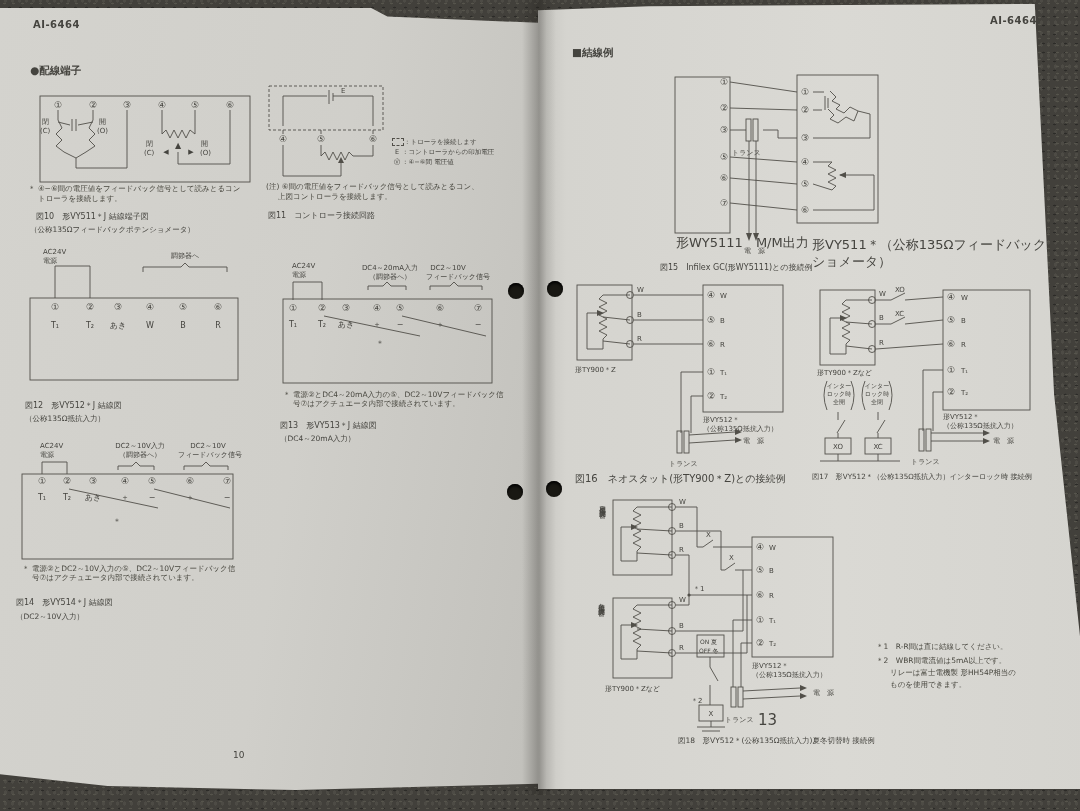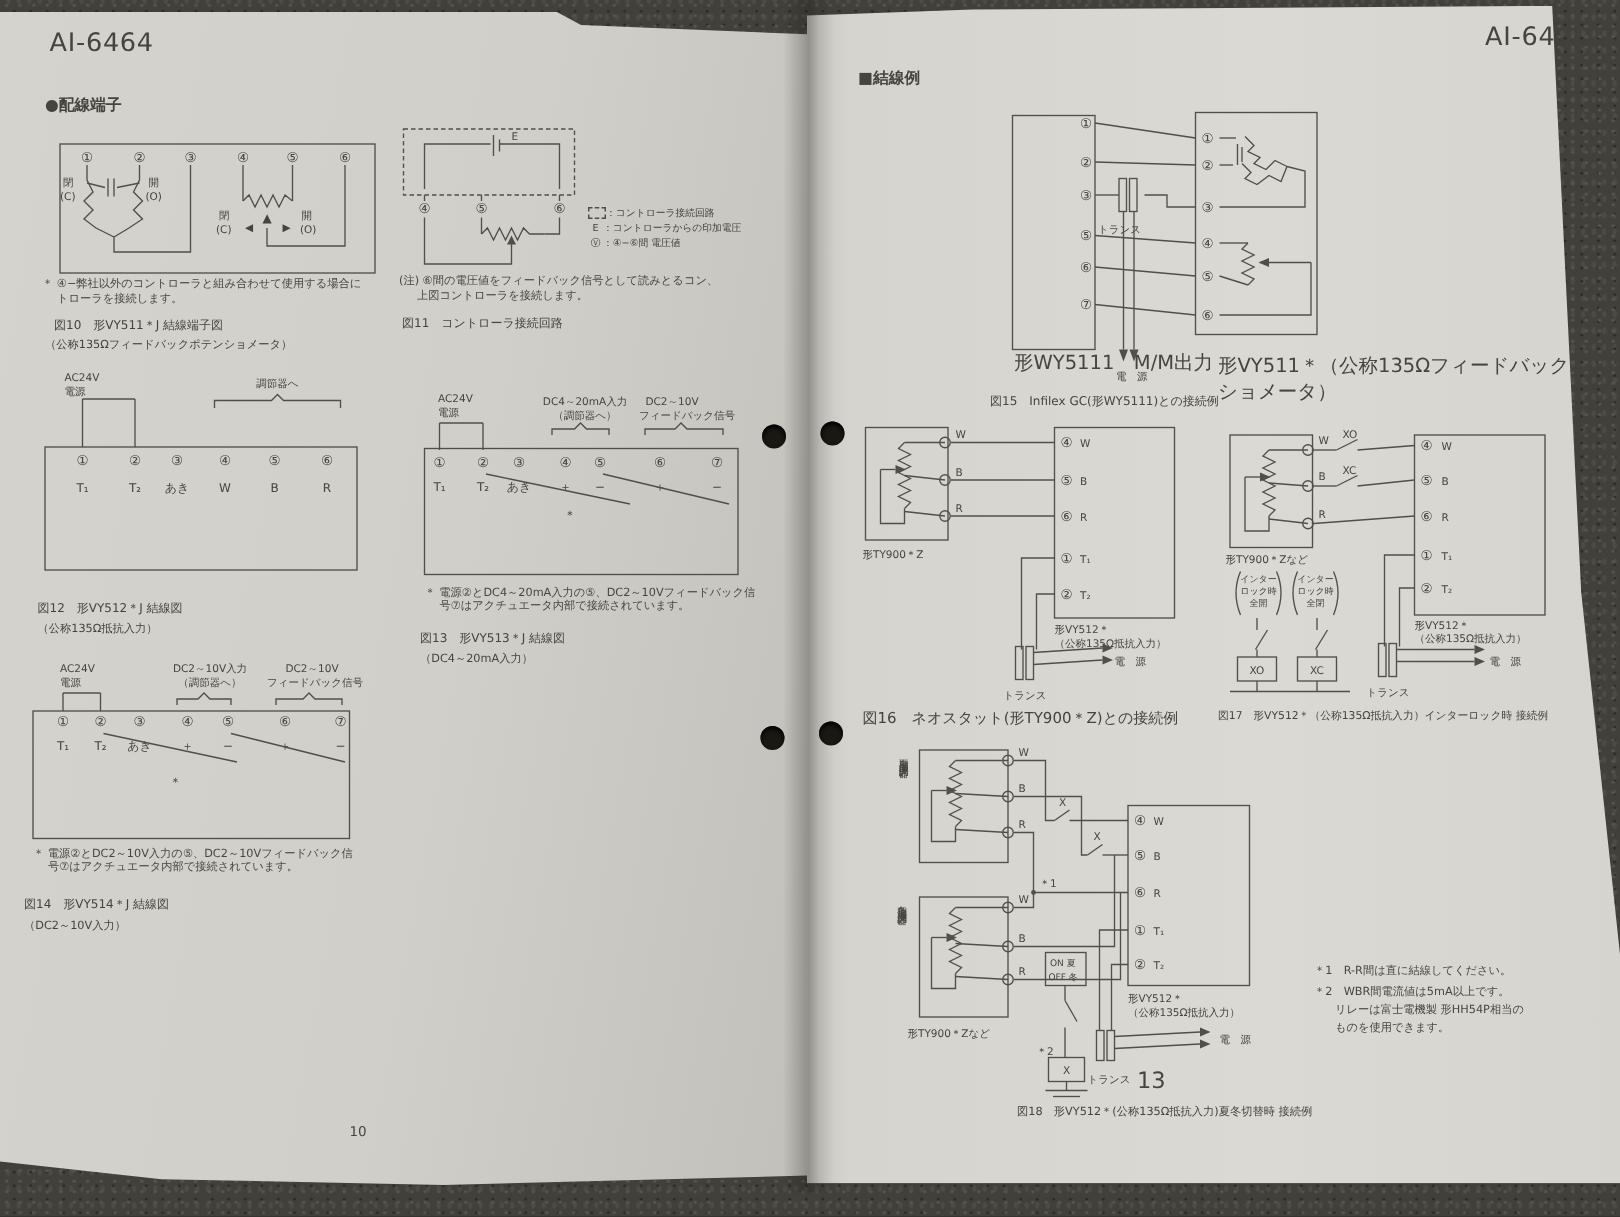--- a/index.html
+++ b/index.html
@@ -16,21 +16,21 @@
   .page.left{left:0;top:8px;width:538px;height:782px;
     background:linear-gradient(100deg,#d4d3ce 0%,#d0cfca 55%,#c2c1bc 97%);
     clip-path:polygon(0 0,69% 0,72% 1.1%,100% 1.9%,100% 99.2%,55% 100%,20% 99.5%,0 98%);}
   .page.right{left:538px;top:0;width:552px;height:789px;
     background:linear-gradient(to right,#c5c4bf 0,#d5d4cf 28px,#dad9d4 55%,#d5d4cf 100%);
     clip-path:polygon(0 1.3%,20% 0.8%,90% 0.5%,93.5% 50%,101% 99%,100% 100%,0 100%);}
   .spine{position:absolute;left:522px;top:0;width:34px;height:795px;pointer-events:none;
     background:linear-gradient(to right,rgba(30,28,24,0) 0,rgba(30,28,24,.30) 50%,rgba(30,28,24,.10) 72%,rgba(30,28,24,0) 100%);}
   .hole{position:absolute;width:16px;height:16px;border-radius:50%;background:#191813;box-shadow:inset 0 2px 3px #000;}
   .t{position:absolute;font-size:8px;line-height:1.3;color:#45443f;}
-  .h{font-size:17px;font-weight:normal;letter-spacing:.5px;}
+  .h{font-size:10px;font-weight:bold;letter-spacing:.5px;}
   .sec{font-size:10.5px;font-weight:bold;}
   .note{position:absolute;font-size:7.5px;color:#48473f;}
   .cap{position:absolute;font-size:8px;color:#45443f;text-align:left;}
   .vert{writing-mode:vertical-rl;text-orientation:upright;font-size:6.5px;letter-spacing:1px;}
   svg{position:absolute;overflow:visible;}
   .ln{stroke:#514f49;stroke-width:.9;fill:none;}
   .lnd{stroke:#514f49;stroke-width:.9;fill:none;stroke-dasharray:3,2;}
   .fl{fill:#514f49;stroke:none;}
   svg text{fill:#45443f;}
   .tc{font-size:9px;text-anchor:middle;}
@@ -76,21 +76,21 @@
         <polyline class="ln" points="194,24 194,78 142,78 142,66"></polyline>
       </g>
       <text class="slm" x="142" y="62" style="font-size:8px">▲</text>
       <text class="slm" x="130" y="68" style="font-size:7px">◀</text>
       <text class="slm" x="155" y="68" style="font-size:7px">▶</text>
       <text class="sl" x="110" y="60">閉</text>
       <text class="sl" x="108" y="69">(C)</text>
       <text class="sl" x="165" y="60">開</text>
       <text class="sl" x="164" y="69">(O)</text>
     </svg>
-    <div class="note" style="left:28px;top:176px">＊ ④−弊社以外のコントローラと組み合わせて使用する場合に</div>
+    <div class="note" style="left:28px;top:176px">＊ ④−⑥間の電圧値をフィードバック信号として読みとるコン</div>
     <div class="note" style="left:38px;top:186px">トローラを接続します。</div>
     <div class="cap" style="left:36px;top:203px;width:218px">図10　形VY511＊J 結線端子図</div>
     <div class="cap" style="left:30px;top:217px;width:230px;font-size:7.5px">（公称135Ωフィードバックポテンショメータ）</div>
 
     <svg style="left:263px;top:74px" width="132" height="110">
       <rect x="6" y="4" width="114" height="44" class="lnd"></rect>
       <g>
         <polyline class="ln" points="20,44 20,14 64,14"></polyline>
         <line class="ln" x1="66" y1="8" x2="66" y2="22"></line>
         <line class="ln" x1="70" y1="11" x2="70" y2="19"></line>
@@ -106,21 +106,21 @@
       <g>
         <line class="ln" x1="58" y1="63" x2="58" y2="74"></line>
         <polyline class="ln" points="58,74 62,70 66,78 70,70 74,78 78,70 82,78 86,70 90,74 100,74"></polyline>
         <polyline class="ln" points="110,63 110,74 100,74"></polyline>
         <line class="ln" x1="78" y1="88" x2="78" y2="80"></line>
         <polygon class="fl" points="75,81 81,81 78,75"></polygon>
         <polyline class="ln" points="20,63 20,94 78,94 78,88"></polyline>
       </g>
     </svg>
     <div class="t" style="left:392px;top:129px;font-size:6.5px;line-height:1.55">
-      <div><span style="display:inline-block;width:10px;height:6px;border:1px dashed #514f49;vertical-align:middle"></span><span>：コントローラ接続回路</span></div>
+      <div><span style="display:inline-block;width:10px;height:6px;border:1px dashed #514f49;vertical-align:middle"></span><span>：トローラを接続します</span></div>
       <div><span style="display:inline-block;width:10px;text-align:center">E</span><span>：コントローラからの印加電圧</span></div>
       <div><span style="display:inline-block;width:10px;text-align:center">Ⓥ</span><span>：④−⑥間 電圧値</span></div>
     </div>
     <div class="note" style="left:266px;top:174px">(注) ⑥間の電圧値をフィードバック信号として読みとるコン、</div>
     <div class="note" style="left:278px;top:184px">上図コントローラを接続します。</div>
     <div class="cap" style="left:268px;top:202px;width:190px">図11　コントローラ接続回路</div>
 
     <svg style="left:25px;top:232px" width="218" height="152">
       <text class="sl" x="18" y="14">AC24V</text>
       <text class="sl" x="18" y="23">電源</text>

